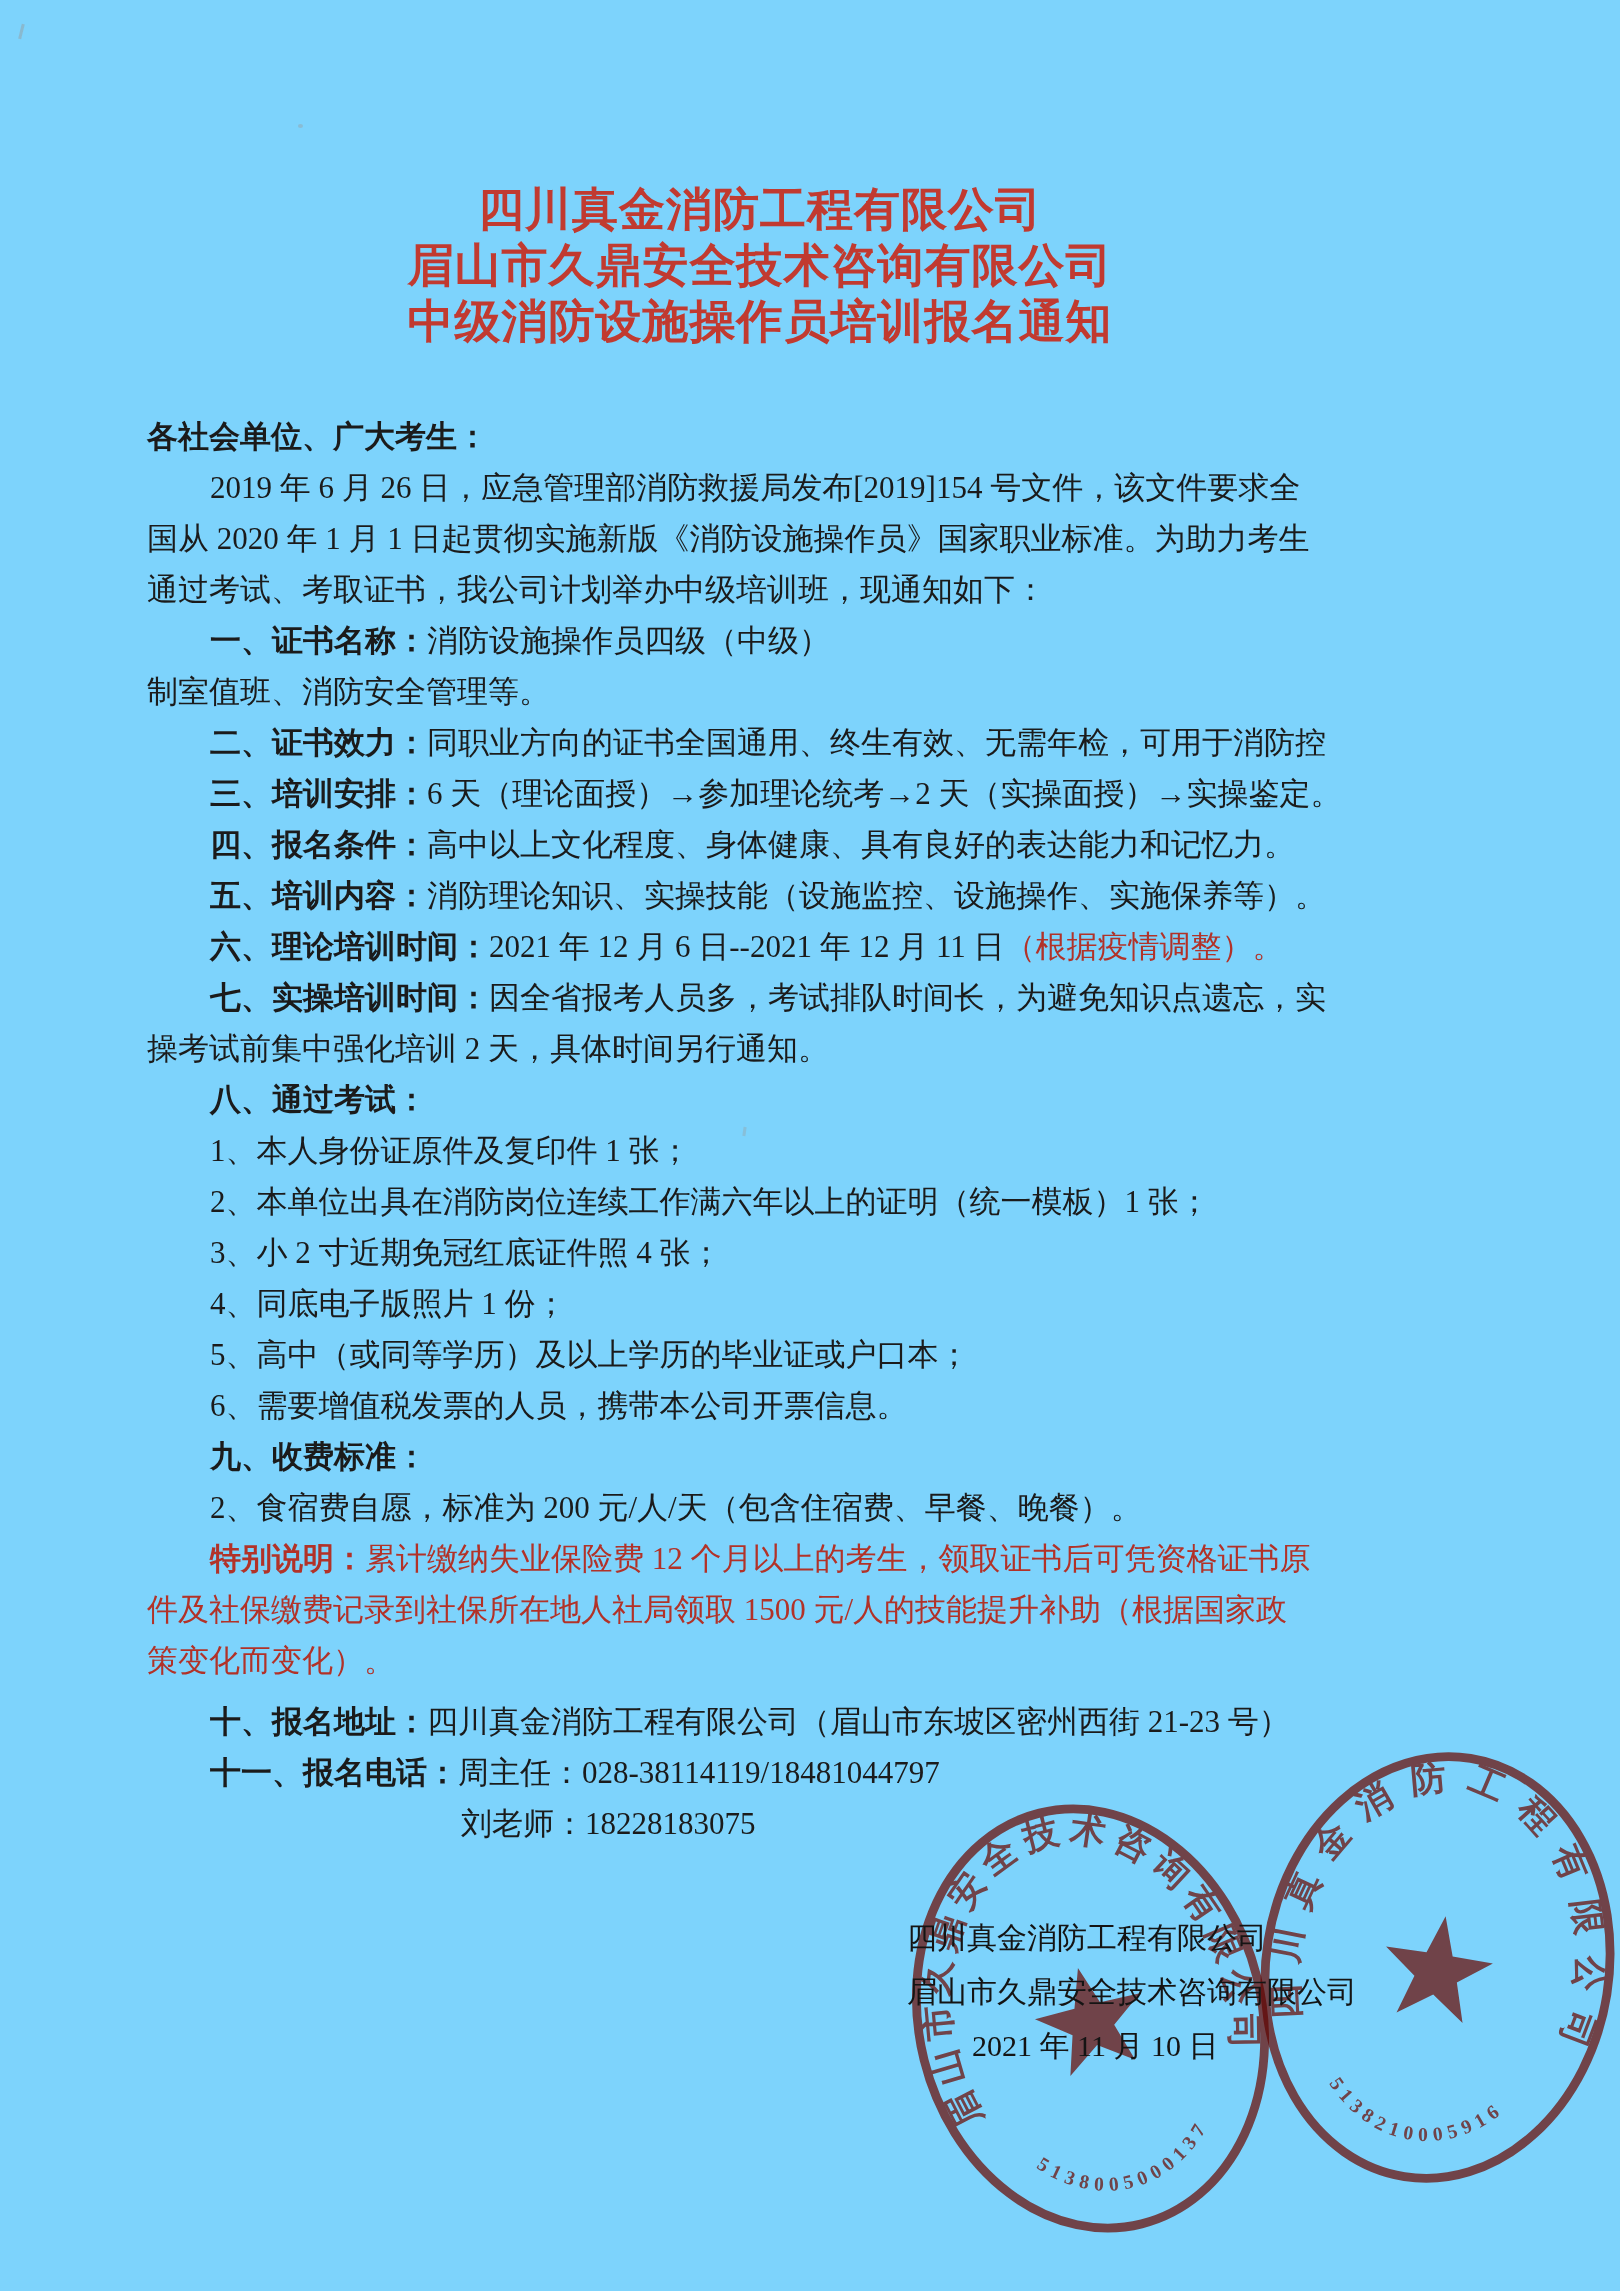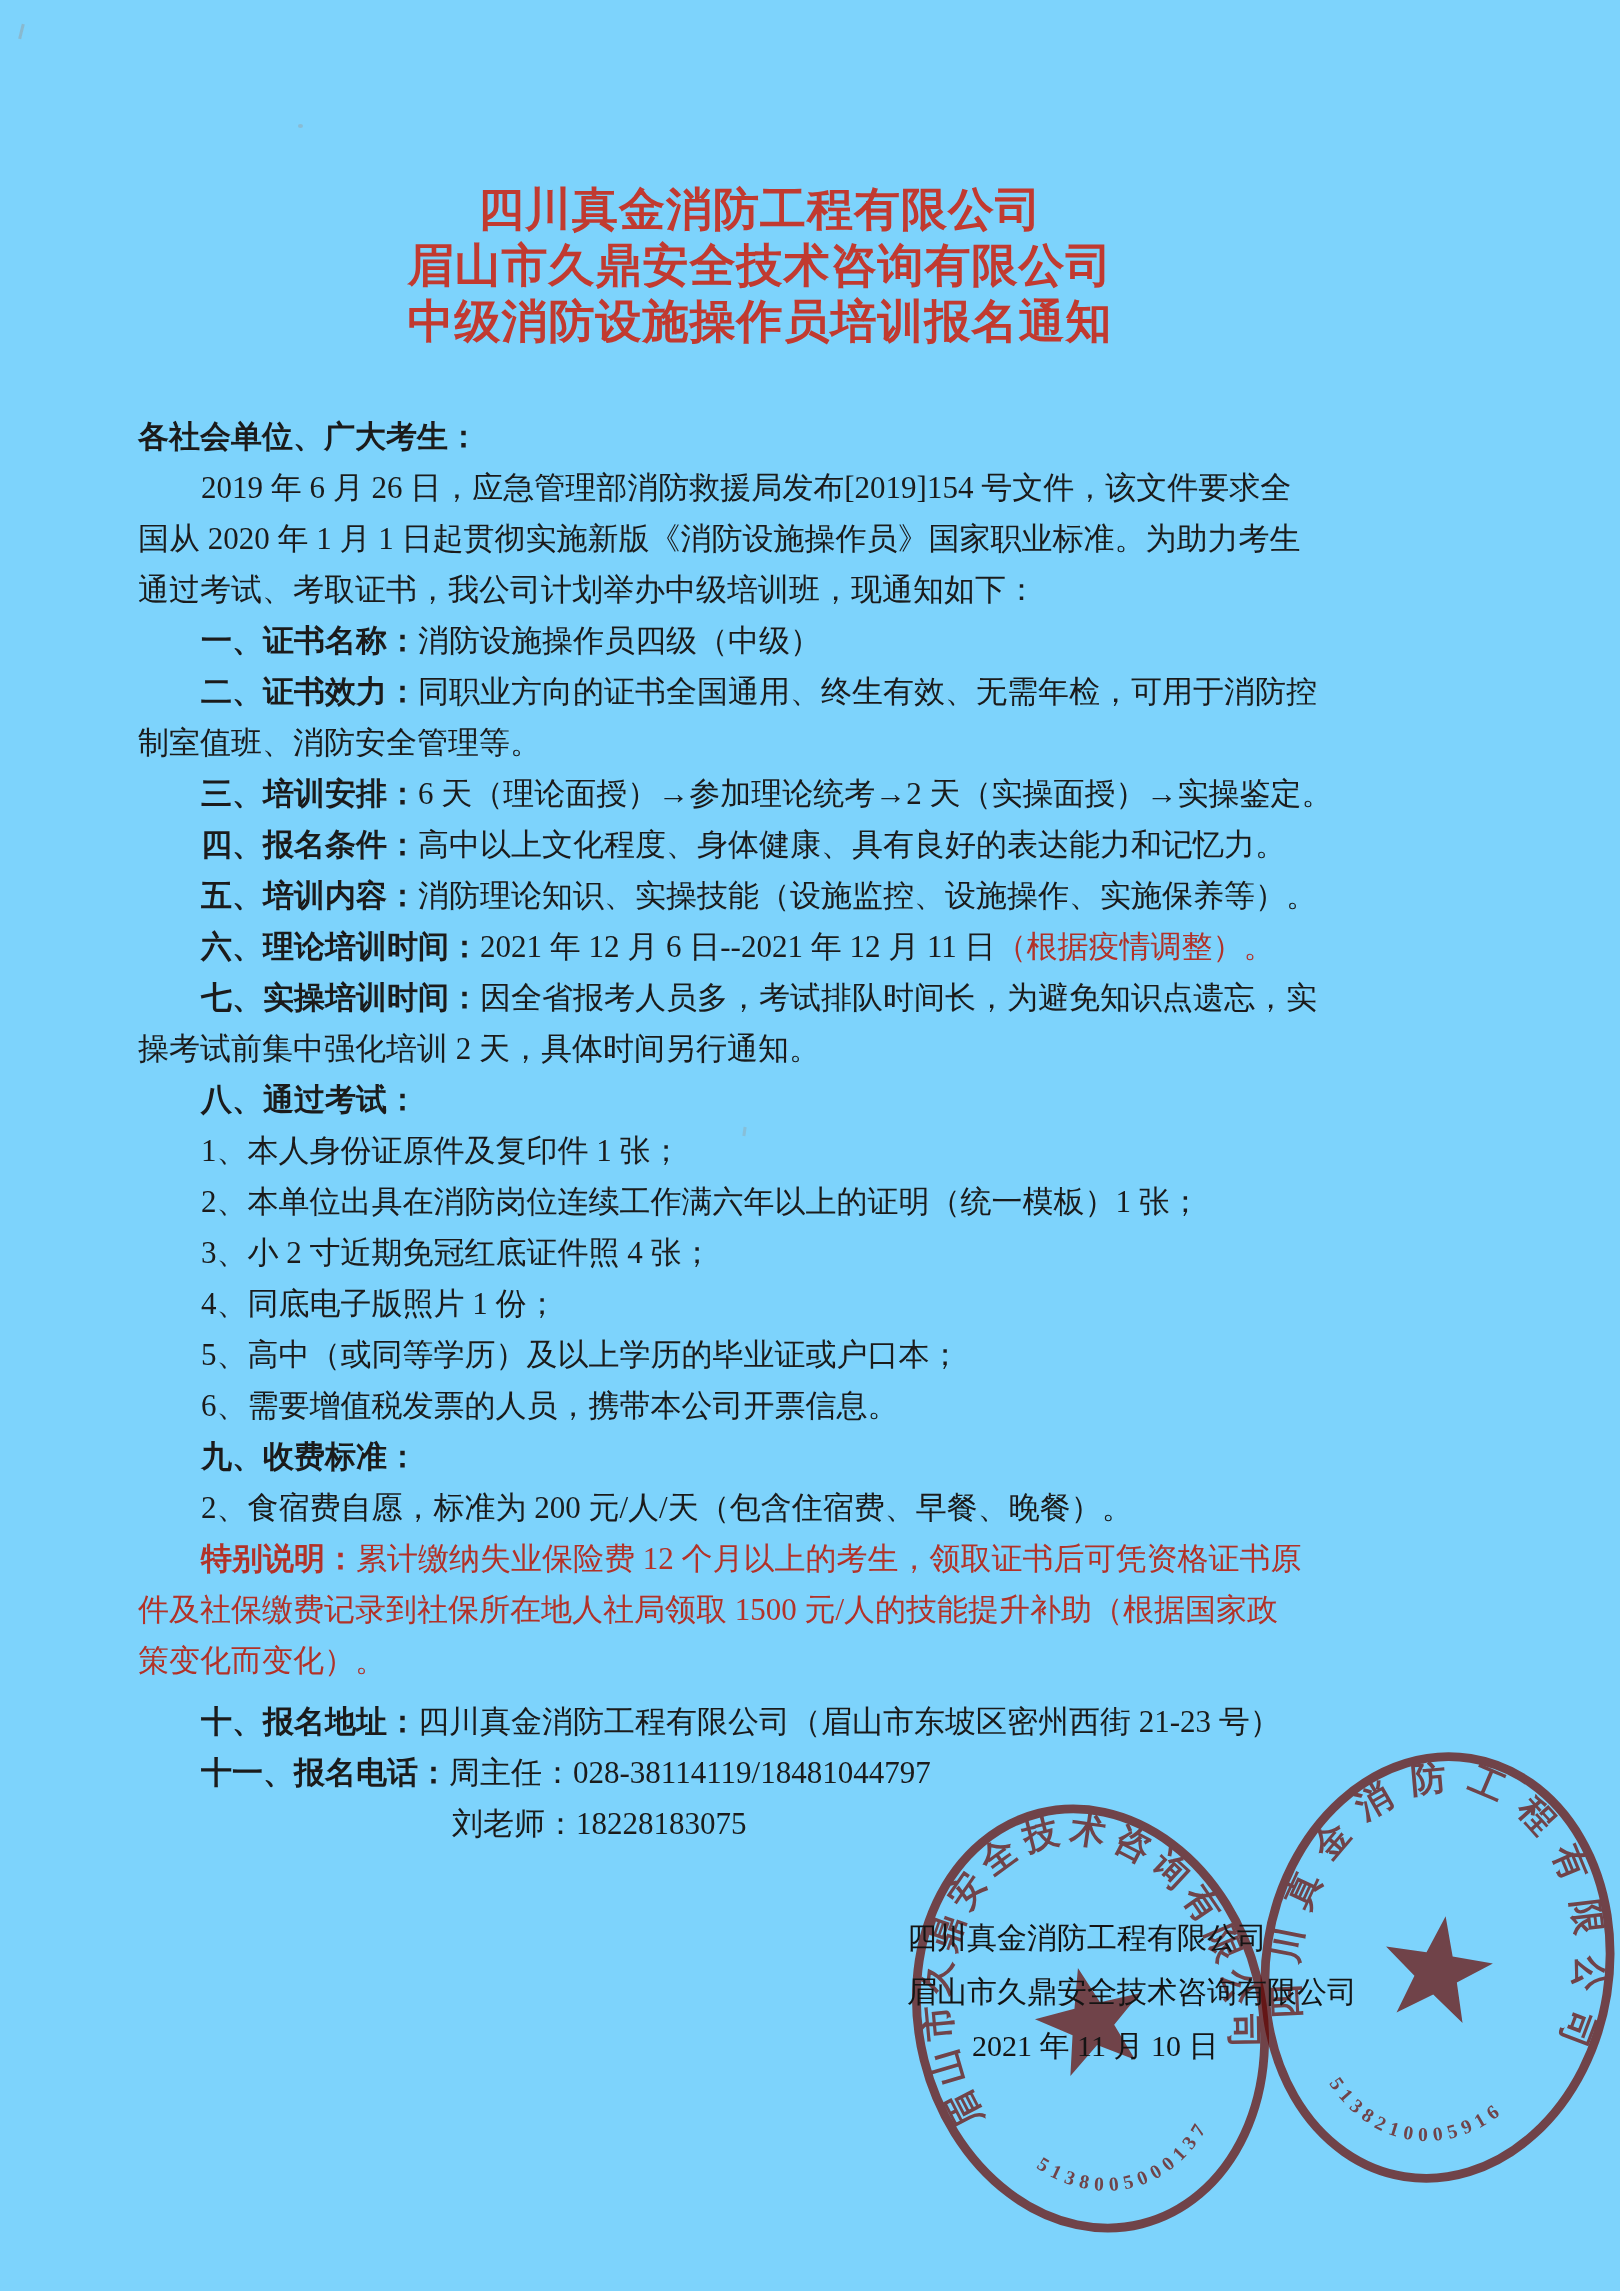--- a/index.html
+++ b/index.html
@@ -16,21 +16,21 @@
     color:var(--ink);
   }
   .title-block{
     position:absolute;top:182px;left:147px;width:1336px;
     transform:translateX(-55px);
     text-align:center;color:var(--title-red);
     font-weight:bold;font-size:46px;line-height:56px;
     letter-spacing:1px;white-space:nowrap;
   }
   .content{
-    position:absolute;top:411px;left:138px;width:1348px;
+    position:absolute;top:411px;left:147px;width:1348px;
     font-size:31px;line-height:51px;
   }
   .line{height:51px;white-space:nowrap;}
   .indent{text-indent:63px;}
   .b{font-weight:bold;}
   .red{color:var(--note-red);}
   .gap-before{margin-top:10px;}
   .liu{padding-left:314px;}
   .signature{
     position:absolute;left:907px;top:1911px;z-index:3;
@@ -69,22 +69,22 @@
 
   <div class="content">
     <div class="line b">各社会单位、广大考生：</div>
 
     <div class="line indent">2019 年 6 月 26 日，应急管理部消防救援局发布[2019]154 号文件，该文件要求全</div>
     <div class="line">国从 2020 年 1 月 1 日起贯彻实施新版《消防设施操作员》国家职业标准。为助力考生</div>
     <div class="line">通过考试、考取证书，我公司计划举办中级培训班，现通知如下：</div>
 
     <div class="line indent"><span class="b">一、证书名称：</span><span>消防设施操作员四级（中级）</span></div>
 
+    <div class="line">制室值班、消防安全管理等。</div>
     <div class="line indent"><span class="b">二、证书效力：</span><span>同职业方向的证书全国通用、终生有效、无需年检，可用于消防控</span></div>
-    <div class="line">制室值班、消防安全管理等。</div>
 
     <div class="line indent"><span class="b">三、培训安排：</span><span>6 天（理论面授）→参加理论统考→2 天（实操面授）→实操鉴定。</span></div>
 
     <div class="line indent"><span class="b">四、报名条件：</span><span>高中以上文化程度、身体健康、具有良好的表达能力和记忆力。</span></div>
 
     <div class="line indent"><span class="b">五、培训内容：</span><span>消防理论知识、实操技能（设施监控、设施操作、实施保养等）。</span></div>
 
     <div class="line indent"><span class="b">六、理论培训时间：</span><span>2021 年 12 月 6 日--2021 年 12 月 11 日</span><span class="red">（根据疫情调整）。</span></div>
 
     <div class="line indent"><span class="b">七、实操培训时间：</span><span>因全省报考人员多，考试排队时间长，为避免知识点遗忘，实</span></div>

